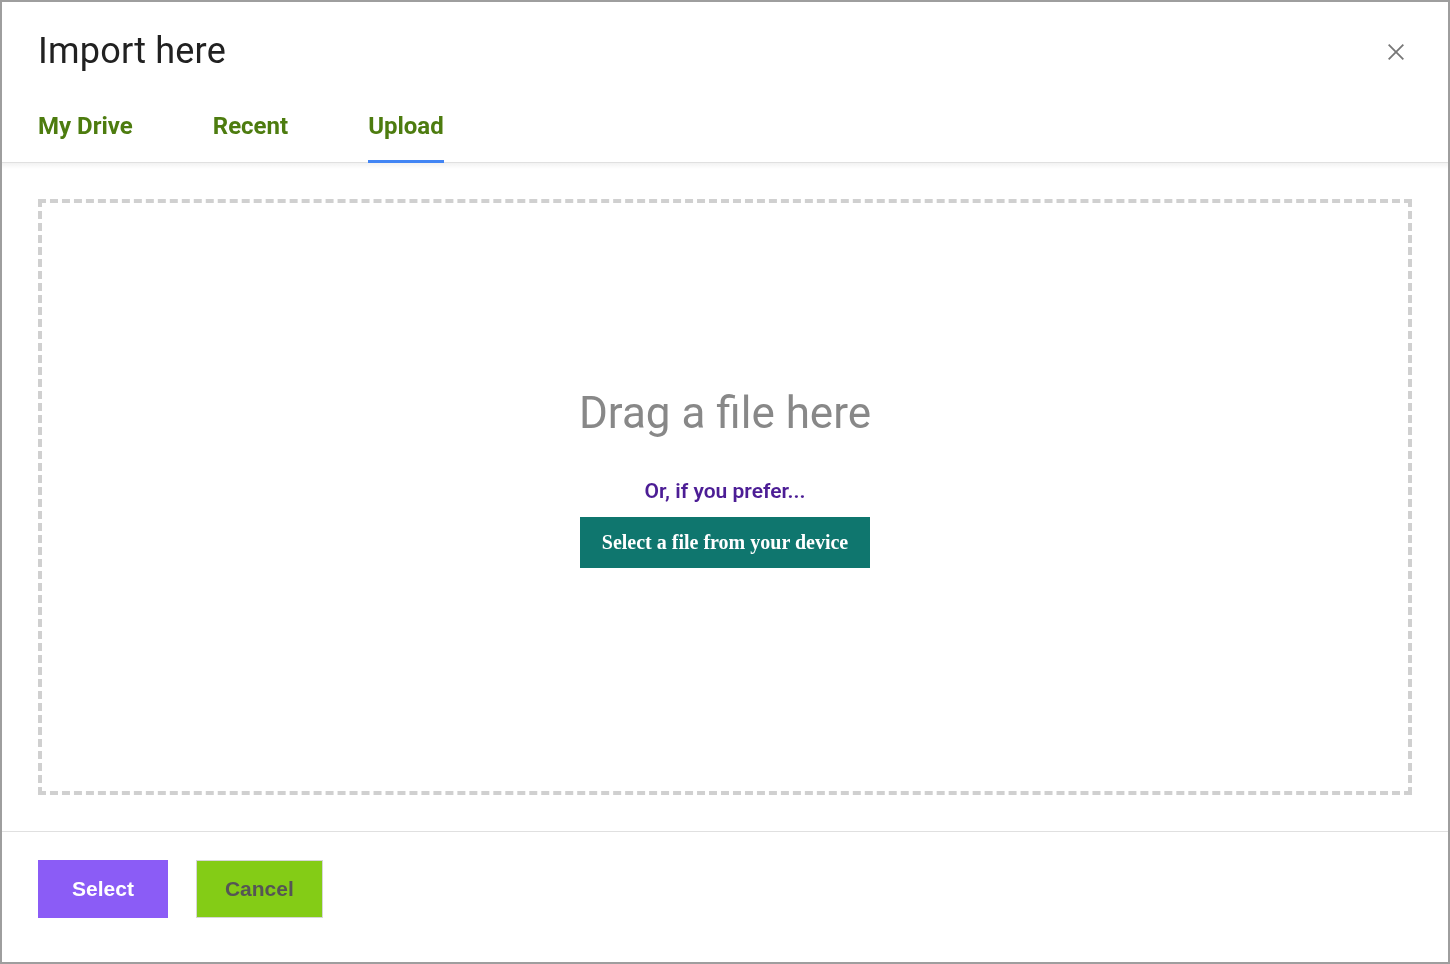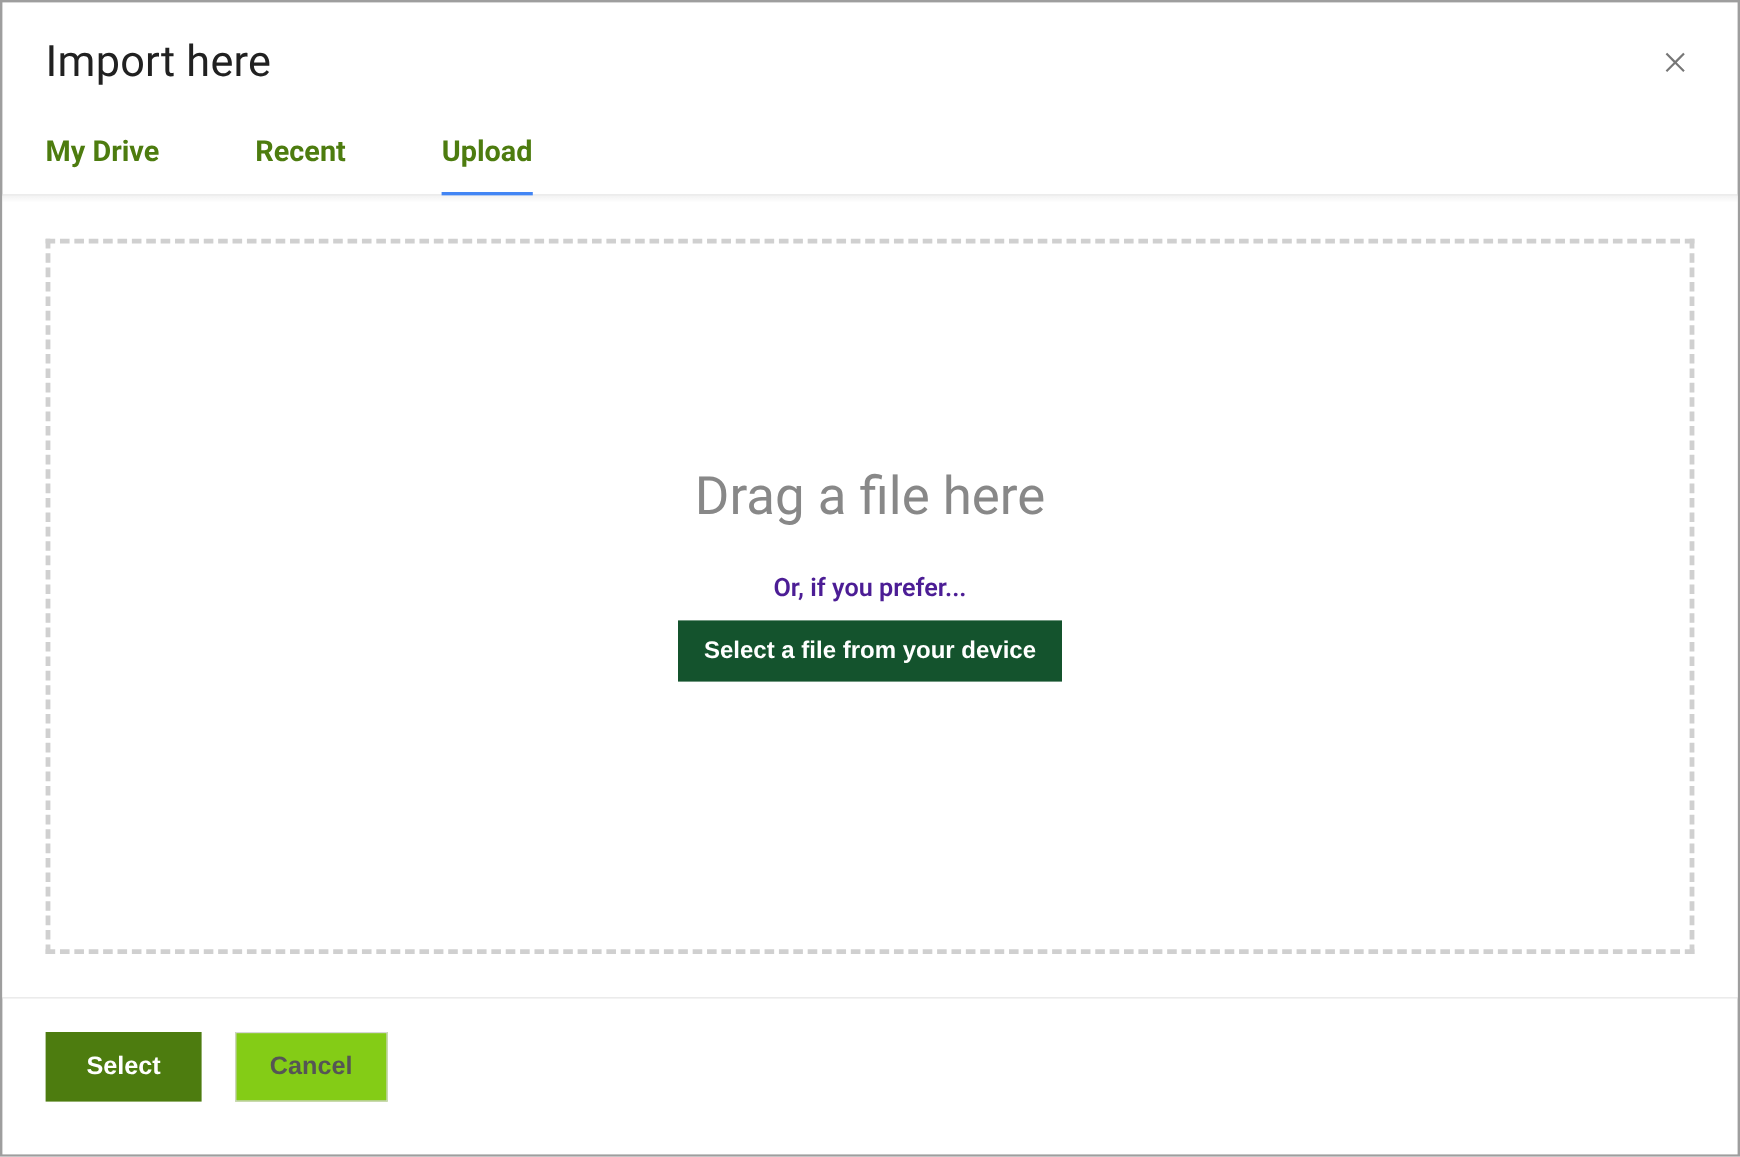--- a/index.html
+++ b/index.html
@@ -98,39 +98,40 @@
       margin-top:-40px;
     }
     .drop-sub {
       font-size:21px;
       font-weight:600;
       color:#4c1d95;
       margin-top:40px;
     }
     .device-btn {
       margin-top:14px;
-      background:#14532d;
+      background:#0f766e;
       color:#fff;
       font-size:20px;
       font-weight:600;
       border:none;
       padding:14px 22px;
       cursor:pointer;
       border-radius:0;
+      font-family:Liberation Serif, serif;
     }
 
     
     .footer {
       border-top:1px solid #e0e0e0;
       padding:28px 36px 44px 36px;
       display:flex;
       gap:28px;
     }
     .select-btn {
-      background:#4d7c0f;
+      background:#8b5cf6;
       color:#fff;
       border:none;
       font-size:21px;
       font-weight:700;
       padding:16px 34px;
       cursor:default;
       opacity:1;
     }
     .cancel-btn {
       background:#84cc16;

